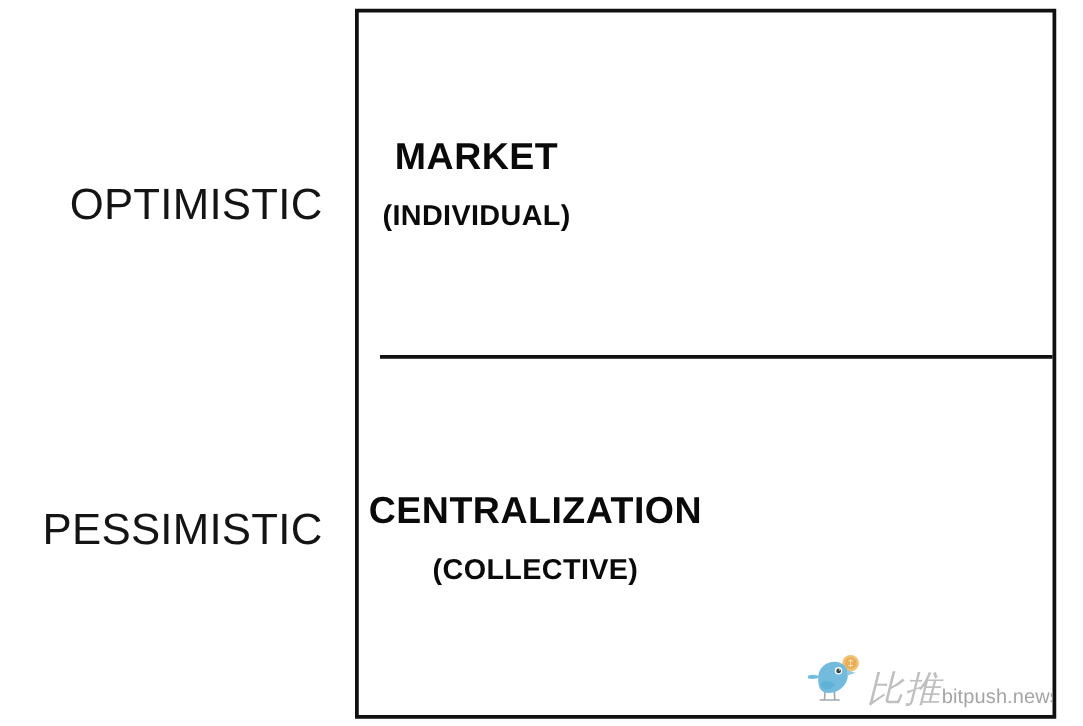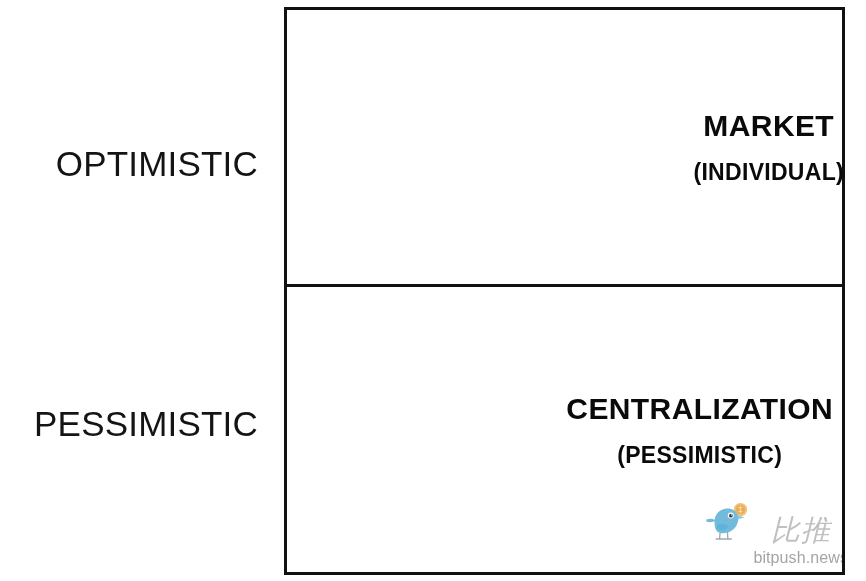--- a/index.html
+++ b/index.html
@@ -46,26 +46,26 @@
     width: 561px;
     height: 568px;
     box-sizing: border-box;
     border: 3px solid #111111;
     background: #ffffff;
     overflow: hidden;
   }
 
   .quadrant {
     position: absolute;
-    left: 0;
+    left: 17px;
     width: 100%;
     box-sizing: border-box;
     display: flex;
     flex-direction: column;
-    align-items: flex-end;
+    align-items: flex-start;
     justify-content: flex-start;
   }
   #quadrant-top {
     top: 0;
     height: 277px;
     border-bottom: 3px solid #111111;
     padding-top: 100px;
   }
   #quadrant-bottom {
     top: 277px;
@@ -107,22 +107,22 @@
     pointer-events: none;
   }
   #watermark-bird {
     width: 46px;
     height: 40px;
     flex: none;
     margin-top: 6px;
   }
   #watermark-textwrap {
     display: flex;
-    flex-direction: column;
-    align-items: center;
+    flex-direction: row;
+    align-items: flex-end;
     margin-top: 20px;
   }
   #watermark-cn {
     font-family: "DejaVu Sans", sans-serif;
     font-size: 29px;
     font-style: italic;
     font-weight: 400;
     color: #bdbdbd;
     line-height: 1;
     letter-spacing: 1px;
@@ -152,21 +152,21 @@
     <div id="quadrant-top" class="quadrant">
       <div class="q-group">
         <div class="q-title">MARKET</div>
         <div class="q-subtitle">(INDIVIDUAL)</div>
       </div>
     </div>
 
     <div id="quadrant-bottom" class="quadrant">
       <div class="q-group">
         <div class="q-title">CENTRALIZATION</div>
-        <div class="q-subtitle">(PESSIMISTIC)</div>
+        <div class="q-subtitle">(COLLECTIVE)</div>
       </div>
     </div>
 
     <div id="watermark">
 
       <svg id="watermark-bird" viewBox="0 0 46 40" xmlns="http://www.w3.org/2000/svg">
 
         <g>
           <circle cx="37.5" cy="7.5" r="6.6" fill="#f0bd6d"></circle>
           <circle cx="37.5" cy="7.5" r="4.6" fill="#e8a94e"></circle>

